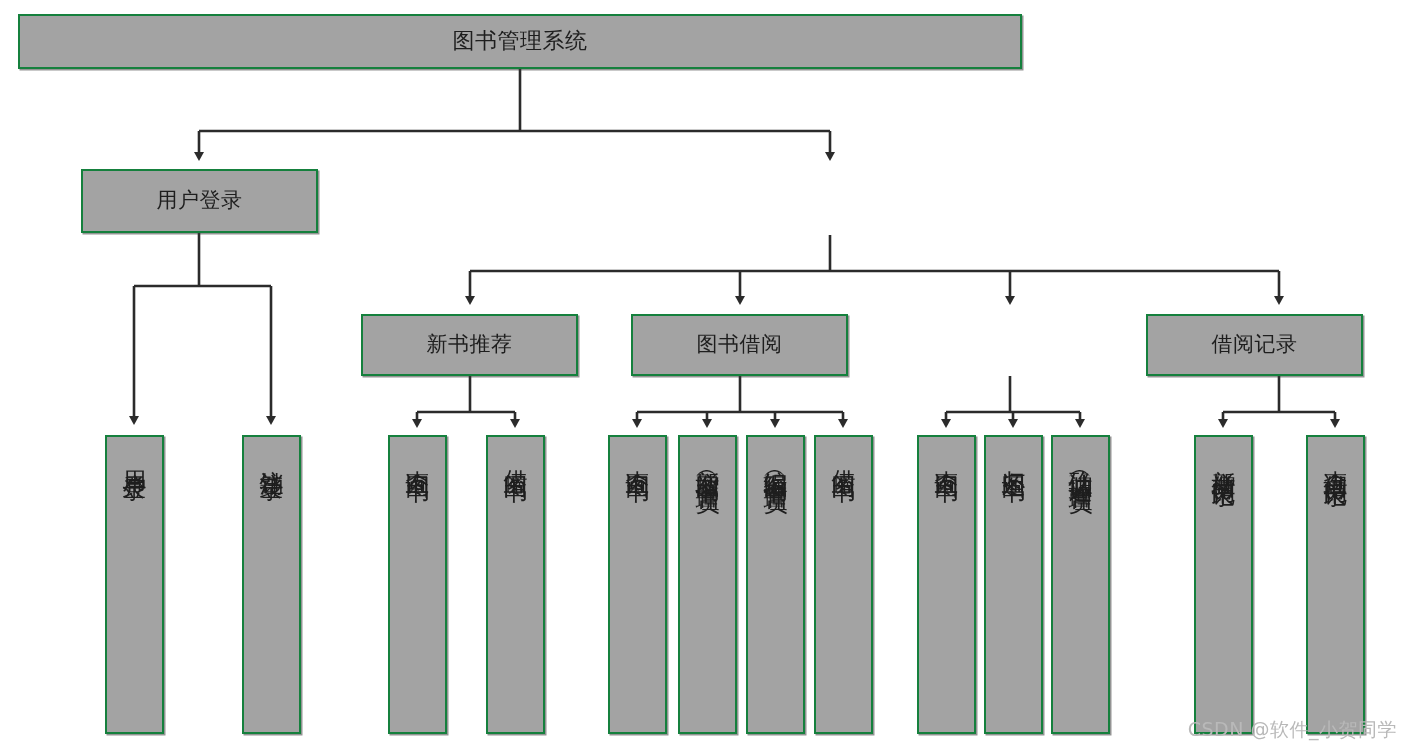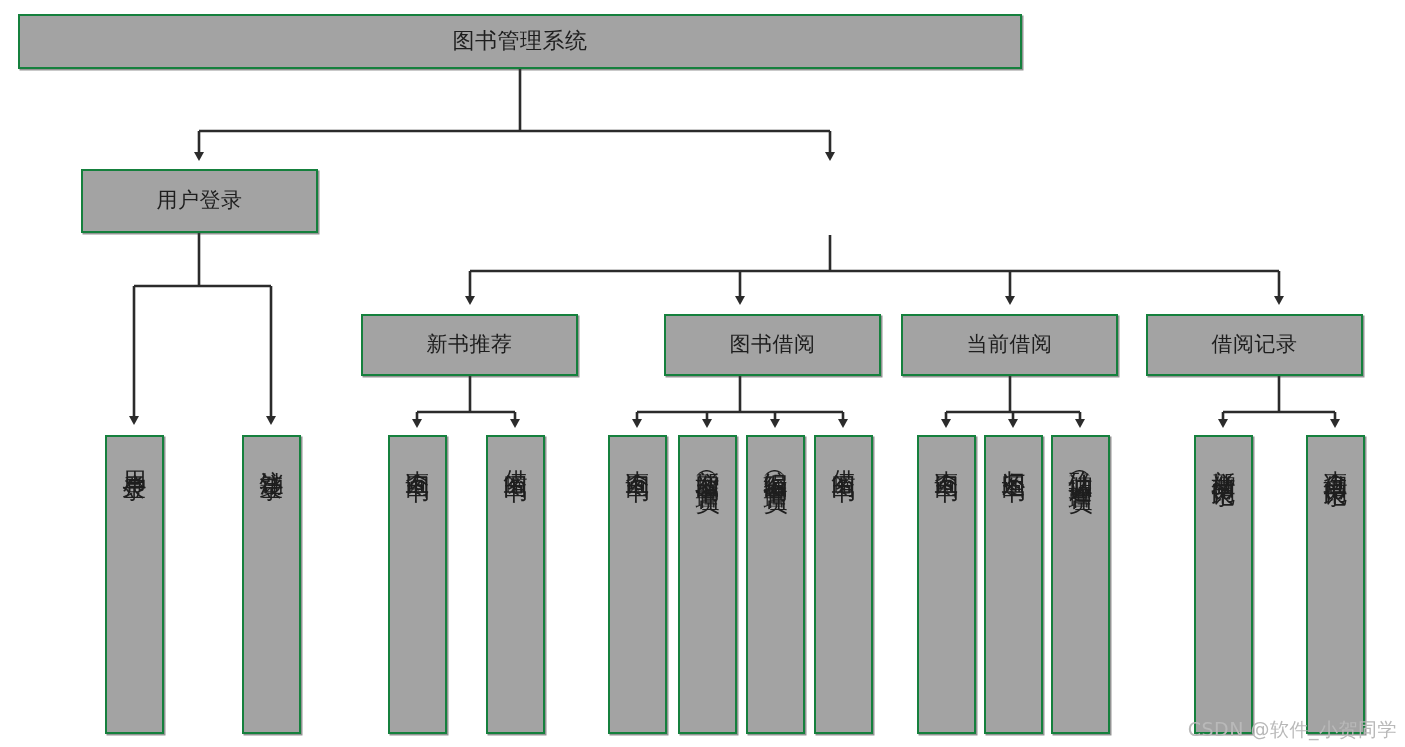--- a/index.html
+++ b/index.html
@@ -133,27 +133,24 @@
 
   <div class="node horiz" style="left:81px; top:169px; width:237px; height:64px;">
     <span class="label">用户登录</span>
   </div>
 
 
   <div class="node horiz" style="left:361px; top:314px; width:217px; height:62px;">
     <span class="label">新书推荐</span>
   </div>
 
-  <div class="node horiz" style="left:664px; top:314px; width:217px; height:62px;">
+  <div class="node horiz" style="left:631px; top:314px; width:217px; height:62px;">
     <span class="label">图书借阅</span>
   </div>
 
-  <div class="node horiz" style="left:901px; top:314px; width:217px; height:62px;">
-    <span class="label">当前借阅</span>
-  </div>
 
   <div class="node horiz" style="left:1146px; top:314px; width:217px; height:62px;">
     <span class="label">借阅记录</span>
   </div>
 
   <div class="node vert" style="left:105px; top:435px; width:59px; height:299px;">
     <span class="label">用户登录</span>
   </div>
 
   <div class="node vert" style="left:242px; top:435px; width:59px; height:299px;">

